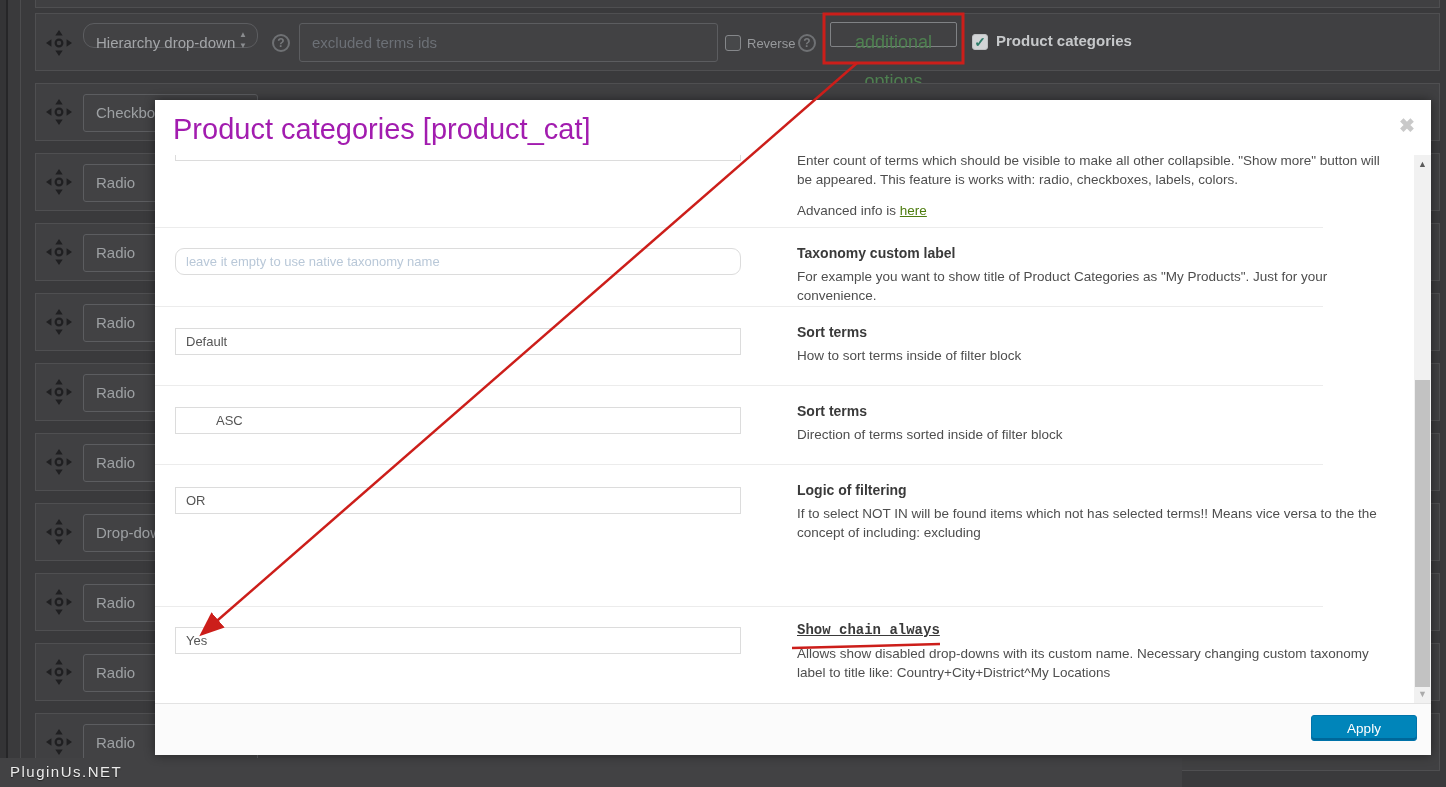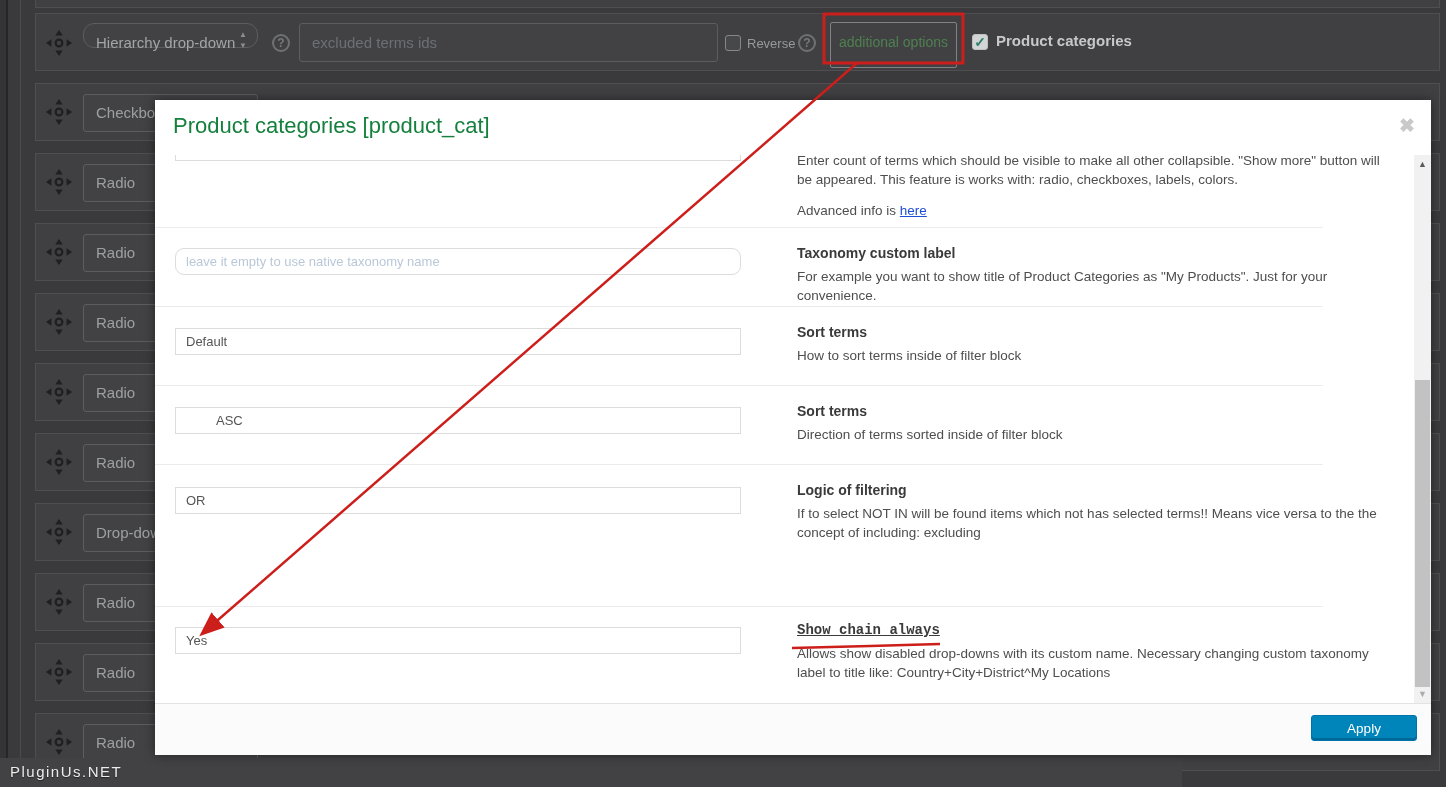--- a/index.html
+++ b/index.html
@@ -33,46 +33,46 @@
   .help { position:absolute; width:18px; height:18px; border:2px solid #6f7174; border-radius:50%;
           color:#77797c; font-size:12px; font-weight:bold; text-align:center; line-height:15px; }
   .tr-input { position:absolute; left:263px; top:9px; width:419px; height:39px;
               border:1px solid #5c5d60; border-radius:3px; background:#424244;
               color:#9da0a3; font-size:15px; padding:0 12px; outline:none; }
   .tr-input::placeholder { color:#6c7076; }
   .cb { position:absolute; width:16px; height:16px; border:1px solid #85878a; border-radius:3px; background:#47484a; }
   .cb.checked { background:#d2d4d6; border-color:#bfc1c3; color:#2f7d6b; font-size:14px;
                 font-weight:bold; text-align:center; line-height:15px; }
   .tr-label { position:absolute; color:#97999c; font-size:13px; }
-  .ao-btn { position:absolute; left:794px; top:8px; width:127px; height:46px;
+  .ao-btn { position:absolute; left:794px; top:8px; width:127px; height:25px;
             background:#414143; border:1px solid #808285; border-radius:2px;
-            color:#4e8050; font-size:14px; text-align:center; line-height:39px; cursor:pointer; }
+            color:#4e8050; font-size:18px; text-align:center; line-height:39px; cursor:pointer; }
   .pc-label { position:absolute; left:960px; top:18px; color:#c6c8ca; font-size:15px; font-weight:bold; }
 
   .watermark-bar { position:absolute; left:0; bottom:0; width:1182px; height:29px; background:#424244; z-index:6; }
   .watermark { position:absolute; left:10px; top:5px; color:#ececec; font-size:15px; letter-spacing:1.5px;
                text-shadow:0 1px 1px #222; }
 
   
   .modal { position:absolute; left:155px; top:100px; width:1276px; height:655px;
            background:#ffffff; box-shadow:0 0 10px rgba(0,0,0,0.45); z-index:10; }
-  .modal-title { position:absolute; left:18px; top:13px; font-size:22px; font-weight:300; color:#15803d; }
+  .modal-title { position:absolute; left:18px; top:13px; font-size:29px; font-weight:300; color:#a21caf; }
   .modal-close { position:absolute; right:16px; top:14px; color:#c9c9c9; font-size:19px;
                  font-weight:bold; cursor:pointer; }
   .modal-content { position:absolute; left:0; top:55px; width:1259px; height:548px; overflow:hidden; }
   .m-row { position:absolute; left:0; width:1168px; border-bottom:1px solid #ececec; }
   .m-input { position:absolute; left:20px; width:566px; height:27px; border:1px solid #dcdcdc;
              background:#fff; font-size:13px; color:#555; padding:0 10px; outline:none;
              font-family:"Liberation Sans",sans-serif; }
   .m-input::placeholder { color:#b9c8d8; }
   .m-right { position:absolute; left:642px; width:600px; color:#4e4e4e; font-size:13.5px; line-height:19px; }
   .m-right b { display:block; color:#3a3a3a; font-size:14px; margin-bottom:4px; }
   .m-right p { margin:0 0 12px 0; }
   .m-right p:last-child { margin-bottom:0; }
-  .m-link { color:#1d4ed8; text-decoration:underline; cursor:pointer; }
+  .m-link { color:#4d7c0f; text-decoration:underline; cursor:pointer; }
   .chain-label { text-decoration:underline;font-family:Liberation Mono, monospace; }
 
   
   .m-scroll { position:absolute; right:0; top:55px; width:17px; height:548px; background:#f1f1f1; z-index:11; }
   .m-scroll .arr-up { position:absolute; top:4px; left:0; width:17px; text-align:center;
                       color:#5b5b5b; font-size:9px; }
   .m-scroll .arr-down { position:absolute; bottom:4px; left:0; width:17px; text-align:center;
                         color:#ababab; font-size:9px; }
   .m-thumb { position:absolute; left:1px; top:225px; width:15px; height:307px; background:#c2c2c2; }
 

